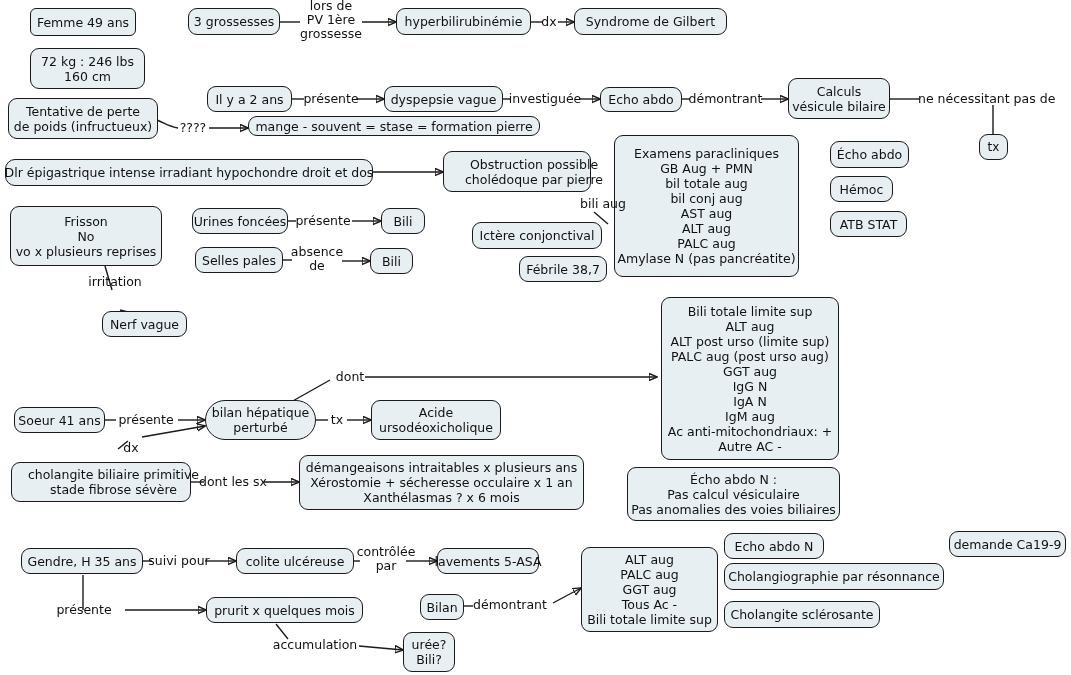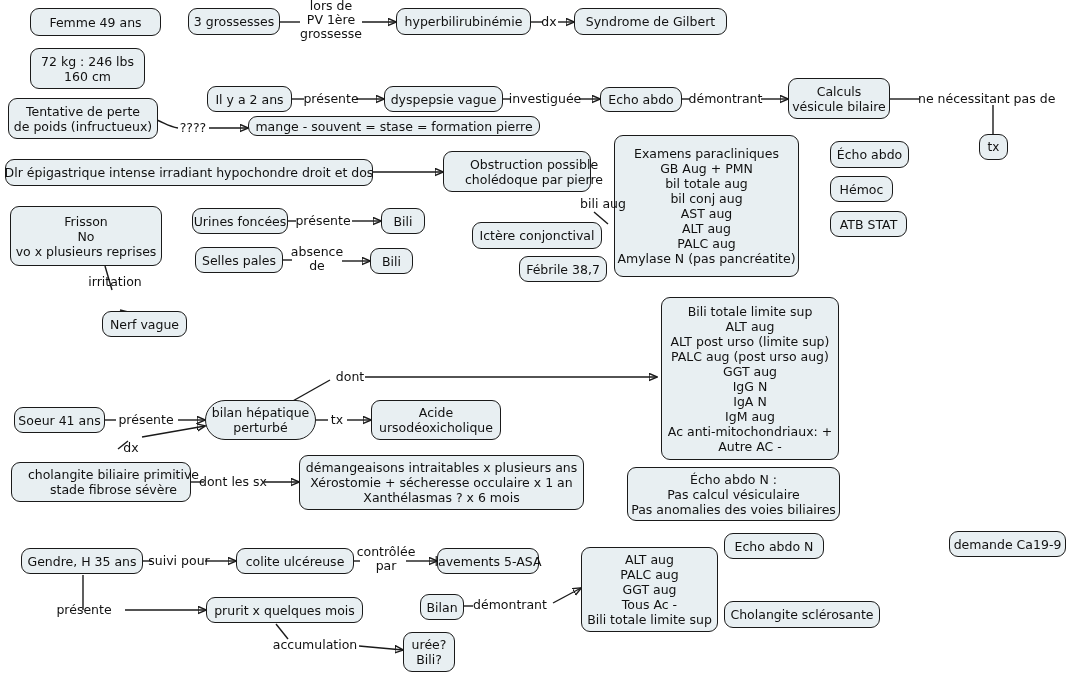--- a/index.html
+++ b/index.html
@@ -125,21 +125,21 @@
     <line x1="83" y1="575" x2="83" y2="610"></line>
     <line x1="125" y1="610" x2="206" y2="610" marker-end="url(#ah)"></line>
 
     <path d="M276,624 L288,639"></path>
     <line x1="359" y1="646" x2="403" y2="650" marker-end="url(#ah)"></line>
 
     <line x1="464" y1="606" x2="473" y2="606"></line>
     <line x1="553" y1="603" x2="581" y2="588" marker-end="url(#ah)"></line>
   </svg>
 
-  <div class="node" style="left:30px; top:8px; width:131px; height:28px;">Femme 49 ans</div>
+  <div class="node" style="left:30px; top:8px; width:106px; height:28px;border-radius:6px;">Femme 49 ans</div>
 
   <div class="node" style="left:30px; top:48px; width:115px; height:41px;">72 kg : 246 lbs
 160 cm</div>
 
   <div class="node" style="left:8px; top:98px; width:150px; height:41px;">Tentative de perte
 de poids (infructueux)</div>
 
   <div class="node" style="left:188px; top:8px; width:92px; height:27px;">3 grossesses</div>
 
   <div class="node" style="left:396px; top:8px; width:135px; height:27px;">hyperbilirubinémie</div>
@@ -152,21 +152,21 @@
 
   <div class="node" style="left:600px; top:87px; width:82px; height:25px;">Echo abdo</div>
 
   <div class="node" style="left:788px; top:78px; width:102px; height:41px;">Calculs
 vésicule bilaire</div>
 
   <div class="node small" style="left:979px; top:134px; width:29px; height:26px;">tx</div>
 
   <div class="node" style="left:248px; top:116px; width:292px; height:20px;">mange - souvent = stase = formation pierre</div>
 
-  <div class="node" style="left:5px; top:159px; width:368px; height:27px;">Dlr épigastrique intense irradiant hypochondre droit et dos</div>
+  <div class="node" style="left:5px; top:159px; width:368px; height:27px;border-radius:10px;">Dlr épigastrique intense irradiant hypochondre droit et dos</div>
 
   <div class="node" style="left:443px; top:151px; width:148px; height:41px;padding-left:40px;">Obstruction possible
 cholédoque par pierre</div>
 
   <div class="node" style="left:614px; top:135px; width:185px; height:142px;">Examens paracliniques
 GB Aug + PMN
 bil totale aug
 bil conj aug
 AST aug
 ALT aug
@@ -241,20 +241,21 @@
   <div class="node" style="left:420px; top:594px; width:44px; height:26px;">Bilan</div>
 
   <div class="node" style="left:581px; top:547px; width:137px; height:85px;">ALT aug
 PALC aug
 GGT aug
 Tous Ac -
 Bili totale limite sup</div>
 
   <div class="node" style="left:724px; top:533px; width:100px; height:26px;">Echo abdo N</div>
 
+  <div class="node" style="left:724px; top:563px; width:220px; height:27px;">Cholangiographie par résonnance</div>
 
   <div class="node" style="left:724px; top:601px; width:156px; height:27px;">Cholangite sclérosante</div>
 
   <div class="node" style="left:949px; top:531px; width:117px; height:26px;">demande Ca19-9</div>
 
   <div class="lbl" style="left:296px; top:-1px; width:70px;">lors de
 PV 1ère
 grossesse</div>
 
   <div class="lbl" style="left:538px; top:15px; width:22px;">dx</div>

